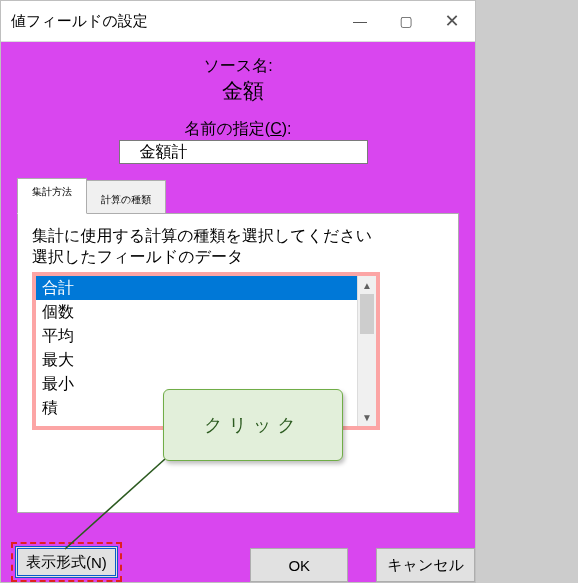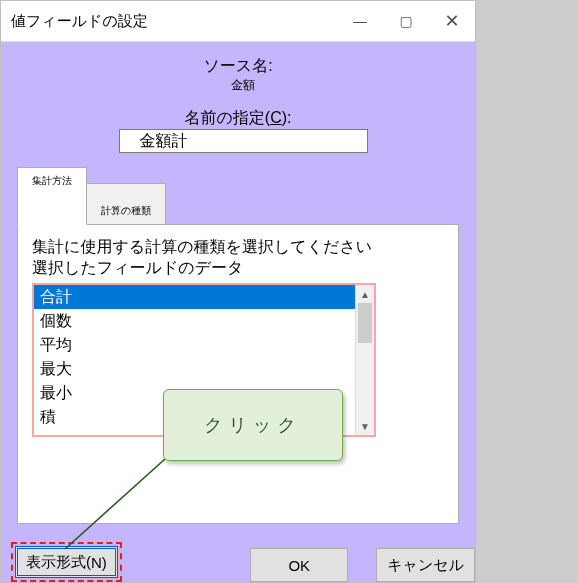--- a/index.html
+++ b/index.html
@@ -7,21 +7,21 @@
     padding: 0;
     font-family: "Yu Gothic UI", "Meiryo", "MS PGothic", sans-serif;
     font-size: 15px;
     color: #000;
     background: #ccc;
   }
   .window {
     box-sizing: border-box;
     width: 476px;
     height: 583px;
-    background: #c4b5fd;
+    background: #d946ef;
     border: 1px solid #bfbfbf;
     position: relative;
     overflow: hidden;
   }
   .titlebar {
     height: 40px;
     background: #fff;
     display: flex;
     align-items: center;
     justify-content: space-between;
@@ -58,21 +58,21 @@
     flex-direction: column;
   }
   .lbl {
     font-size: 16px;
   }
   .lbl .ul {
     text-decoration: underline;
   }
   .src-name {
     margin-left: 10px;
-    font-size: 12px;
+    font-size: 21px;
   }
   .name-input {
     margin-left: 10px;
     flex: 1;
     height: 28px;
     box-sizing: border-box;
     border: 1px solid #7a7a7a;
     background: #fff;
     padding: 2px 20px;
     font-family: inherit;
@@ -93,22 +93,22 @@
     background: #fff;
     position: relative;
     margin-right: -1px;
   }
   .tab-head.active {
     border-bottom: 1px solid #fff;
     z-index: 2;
   }
   .tab-head.inactive {
     background: #f0f0f0;
-    margin-top: 16px;
-    padding-top: 20px;
+    margin-top: 2px;
+    padding-top: 12px;
   }
   .tab-panel {
     border: 1px solid #adadad;
     background: #fff;
     margin-top: -1px;
     padding: 12px 14px 14px 14px;
     box-sizing: border-box;
     width: 100%;
     min-height: 300px;
   }
@@ -122,21 +122,21 @@
   }
   .panel-sub {
     font-size: 16px;
     margin-bottom: 4px;
   }
   
   .listbox {
     display: flex;
     width: 340px;
     height: 150px;
-    border: 2px solid #fca5a5;
+    border: 4px solid #fca5a5;
     background: #fff;
     position: relative;
   }
   .list-items {
     flex: 1;
     overflow: hidden;
   }
   .list-item {
     font-size: 16px;
     padding: 0 6px;

